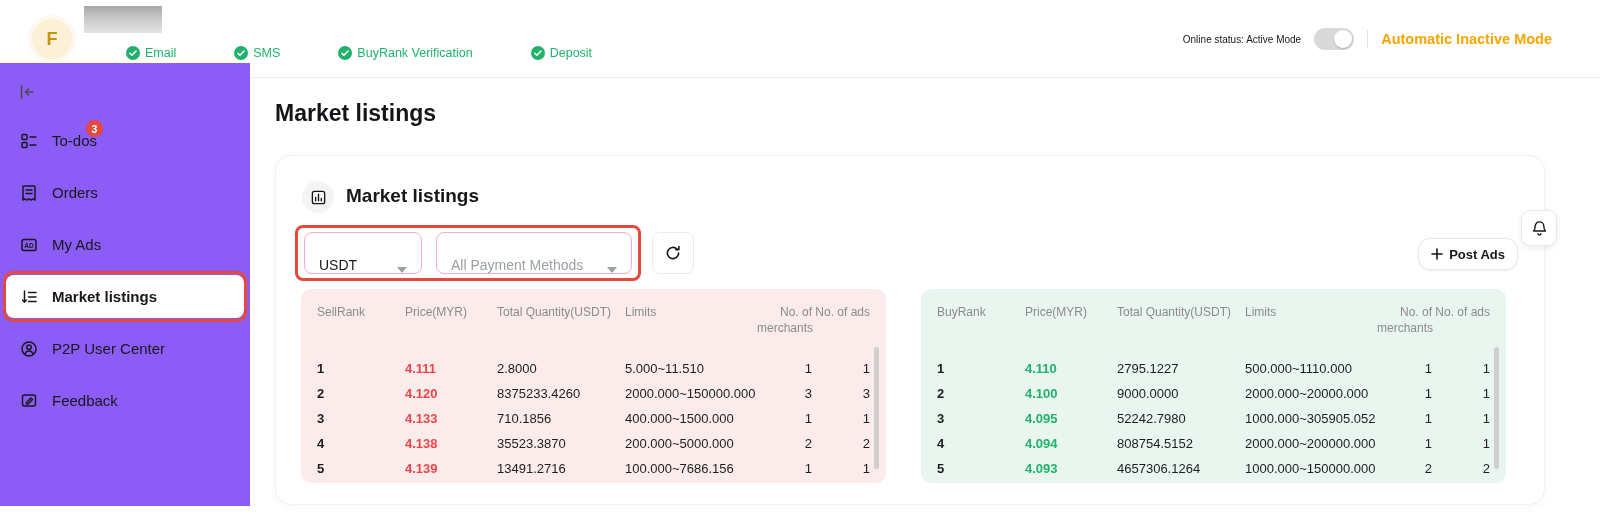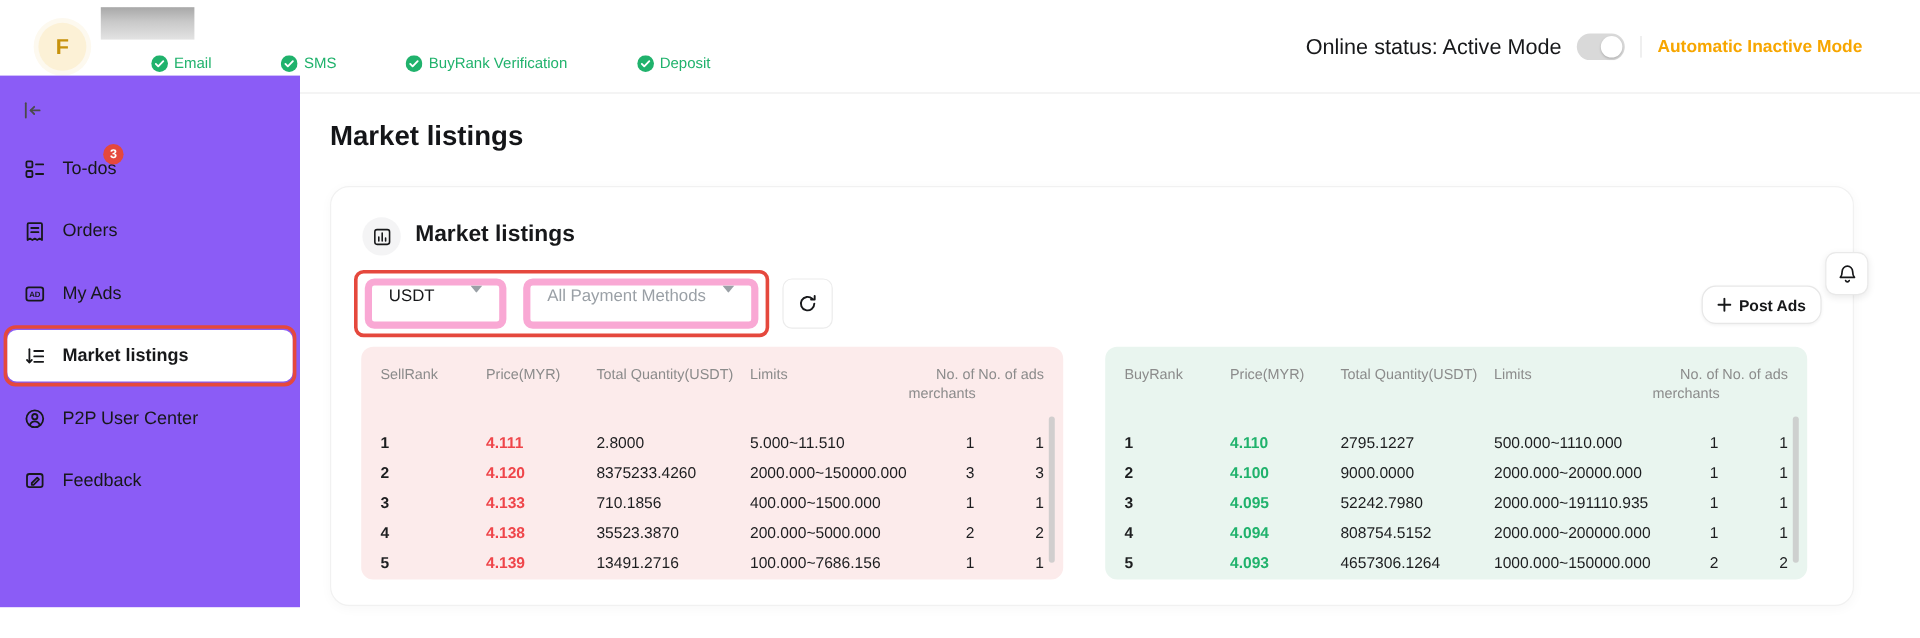--- a/index.html
+++ b/index.html
@@ -13,21 +13,21 @@
   .header { position:absolute; left:0; top:0; width:1600px; height:78px; background:#fff; border-bottom:1px solid #ededed; box-sizing:border-box; }
   .avatar { position:absolute; left:32px; top:19px; width:40px; height:40px; border-radius:50%;
             background:#fcf1d6; color:#c7920c; font-weight:700; font-size:18px;
             display:flex; align-items:center; justify-content:center; box-shadow:0 0 0 4px #fdf9ef; }
   .redacted-name { position:absolute; left:84px; top:6px; width:78px; height:27px;
             background:linear-gradient(180deg,#a8a8a8 0%,#c9c9c9 45%,#e3e3e3 100%); }
   .badges { position:absolute; left:86px; top:46px; display:flex; gap:18px; align-items:center; }
   .badge { display:flex; align-items:center; gap:5px; color:var(--green,#20b26c); font-size:12.5px;margin-left:40px; }
   .badge .bicon { display:flex; width:14px; height:14px; }
   .header-right { position:absolute; right:48px; top:0; height:78px; display:flex; align-items:center; gap:13px; }
-  .status-label { font-size:18px; color:#17181a; }
+  .status-label { font-size:10px; color:#17181a; }
   .toggle { position:relative; width:40px; height:22px; border-radius:11px; background:#d9d9d9; cursor:pointer; }
   .toggle .knob { position:absolute; right:2px; top:2px; width:18px; height:18px; border-radius:50%; background:#fff; box-shadow:0 1px 2px rgba(0,0,0,.2); }
   .v-divider { width:1px; height:18px; background:#e4e4e4; }
   .auto-mode { color:var(--accent-orange,#f7a600); font-size:14.5px; font-weight:700; cursor:pointer; }
 
   
   .sidebar { position:absolute; left:0; top:63px; width:250px; height:443px; background:#8b5cf6; }
   .collapse { position:absolute; left:18px; top:20px; width:18px; height:18px; color:#4a4a4a; cursor:pointer; }
   .nav { position:absolute; left:0; top:56px; width:250px; display:flex; flex-direction:column; gap:9px; box-sizing:border-box; }
   .nav-item { position:relative; height:43px; margin:0 6px; padding-left:14px; display:flex; align-items:center; gap:14px;
@@ -44,22 +44,22 @@
   .card { position:absolute; left:275px; top:155px; width:1270px; height:350px; background:#fff;
           border:1px solid #f1f1f1; border-radius:16px; box-sizing:border-box; box-shadow:0 2px 10px rgba(0,0,0,.03); }
   .chart-badge { position:absolute; left:26px; top:25px; width:32px; height:32px; border-radius:50%;
                  background:#f4f4f5; color:#17181a; display:flex; align-items:center; justify-content:center; }
   .card-title { position:absolute; left:70px; top:29px; margin:0; font-size:19px; font-weight:700; }
 
   .filters { position:absolute; left:28px; top:76px; display:flex; align-items:center; }
   .select-group { position:relative; display:flex; gap:14px; }
   .filter-ring { position:absolute; top:-7px; bottom:-7px; left:-9px; right:-9px;
                  border:3px solid var(--annotation-red,#e5483d); border-radius:8px; pointer-events:none; }
-  .select { height:42px; background:#fff; border:6px solid #f9a8d4; border-radius:8px; box-sizing:border-box;
-            display:flex; align-items:flex-start; justify-content:space-between; padding:0 14px; font-size:14px; cursor:pointer; }
+  .select { height:42px; background:#fff; border:1px solid #f9a8d4; border-radius:8px; box-sizing:border-box;
+            display:flex; align-items:flex-end; justify-content:space-between; padding:0 14px; font-size:14px; cursor:pointer; }
   .select.w1 { width:118px; } .select.w2 { width:122px; } .select.w3 { width:196px; }
   .select .val { color:#17181a; }
   .select.placeholder .val { color:#9aa0a6; }
   .caret { display:flex; margin-left:10px; }
   .refresh-btn { width:42px; height:42px; margin-left:20px; background:#fff; border:1px solid #ececec; border-radius:8px;
                  display:flex; align-items:center; justify-content:center; color:#17181a; cursor:pointer; padding:0; }
   .post-ads-btn { position:absolute; right:26px; top:82px; height:32px; padding:0 12px; background:#fff;
                   border:1px solid #e7e7e7; border-radius:12px; display:flex; align-items:center; gap:6px;
                   font-family:inherit; font-size:13px; font-weight:700; color:#17181a; cursor:pointer;
                   box-shadow:0 1px 3px rgba(0,0,0,.06); }
@@ -334,21 +334,21 @@
             <div class="td c1 price">4.100</div>
             <div class="td c2">9000.0000</div>
             <div class="td c3">2000.000~20000.000</div>
             <div class="td c4">1</div>
             <div class="td c5">1</div>
           </div>
           <div class="tr grid6">
             <div class="td c0">3</div>
             <div class="td c1 price">4.095</div>
             <div class="td c2">52242.7980</div>
-            <div class="td c3">2000.000~191110.935</div>
+            <div class="td c3">1000.000~305905.052</div>
             <div class="td c4">1</div>
             <div class="td c5">1</div>
           </div>
           <div class="tr grid6">
             <div class="td c0">4</div>
             <div class="td c1 price">4.094</div>
             <div class="td c2">808754.5152</div>
             <div class="td c3">2000.000~200000.000</div>
             <div class="td c4">1</div>
             <div class="td c5">1</div>

